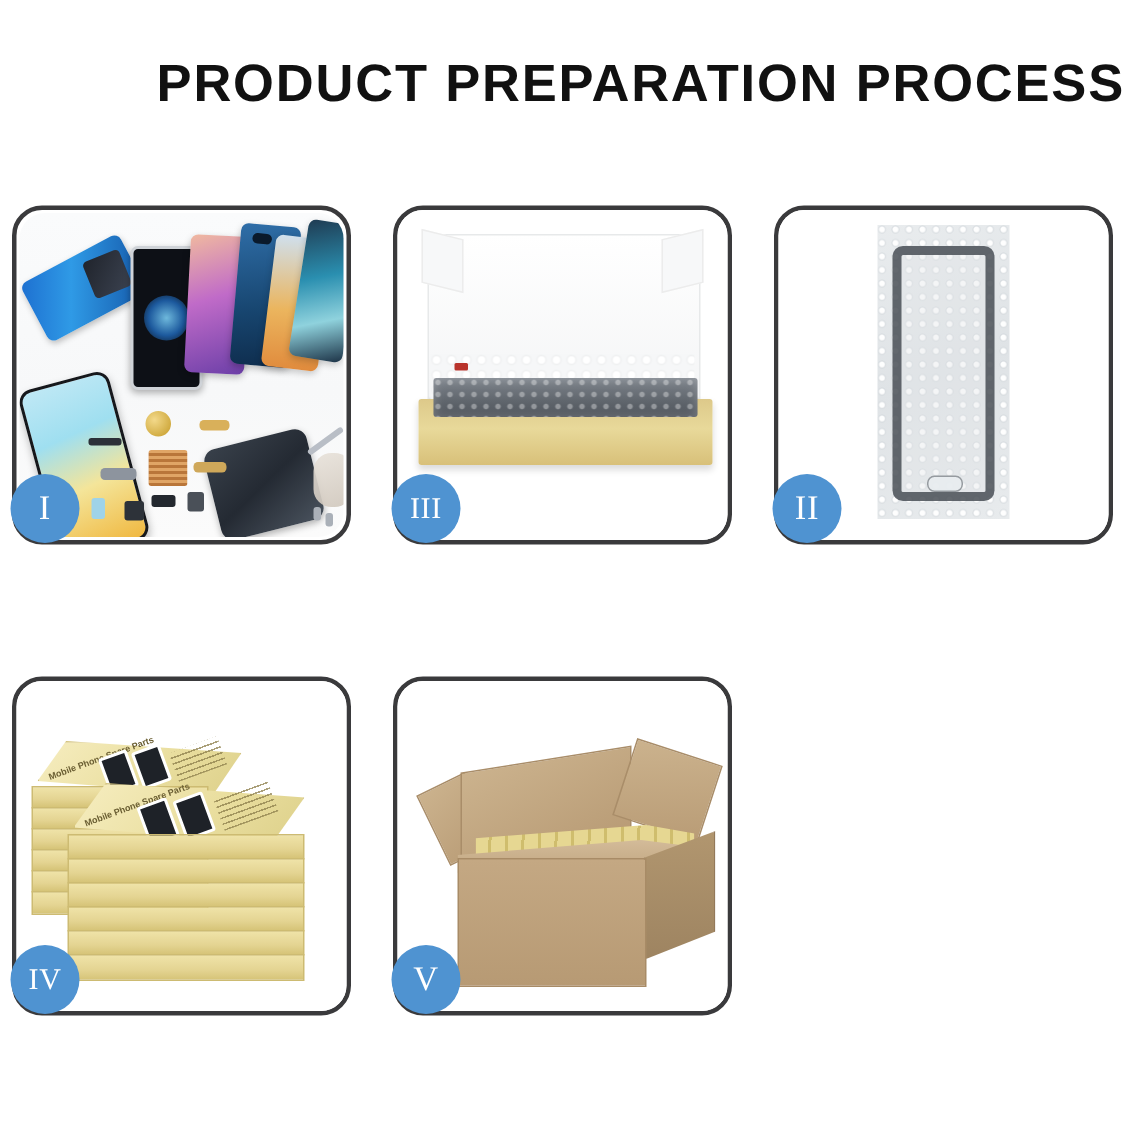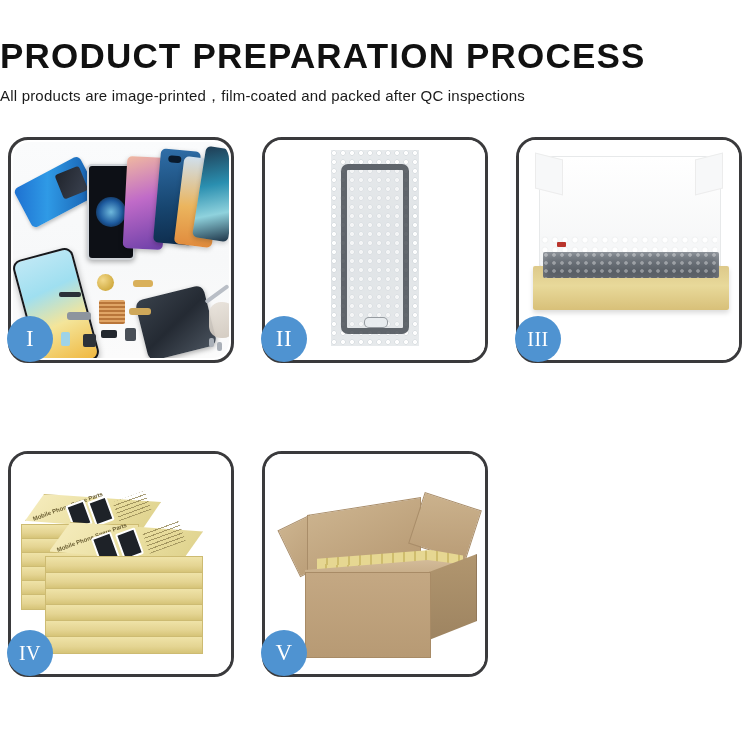--- a/index.html
+++ b/index.html
@@ -8,21 +8,21 @@
     background: #ffffff;
   }
   body {
     width: 750px; height: 750px;
     font-family: "Liberation Sans", sans-serif;
     overflow: hidden;
     position: relative;
   }
 
   
-  .header { width: 100%; text-align: left; }
+  .header { width: 100%; text-align: right; }
   .title {
     font-family: "Liberation Sans", sans-serif;
     font-size: 35px;
     font-weight: 700;
     letter-spacing: 1.2px;
     color: #111111;
     margin: 0;
     padding-top: 38px;
     line-height: 1.05;
     white-space: nowrap;
@@ -321,21 +321,20 @@
   .s-tab1 { position:absolute; left:60px; top:92px; width:16px; height:20px;
             background:#b29868; opacity:.85; }
   .s-tab2 { position:absolute; left:62px; top:160px; width:16px; height:14px;
             background:#b29868; opacity:.8; }
 </style>
 </head>
 <body>
 
 <div class="header">
   <h1 class="title">PRODUCT PREPARATION PROCESS</h1>
-  <p class="subtitle">All products are image-printed，film-coated and packed after QC inspections</p>
 </div>
 
 <div class="grid">
 
   <div class="panel">
     <div class="panel-photo p1">
       <div class="scr a"></div>
       <div class="scr b"></div>
       <div class="scr c"></div>
       <div class="scr d"></div>
@@ -355,42 +354,42 @@
       <div class="part sim"></div>
       <div class="part screw1"></div>
       <div class="part screw2"></div>
       <div class="part tool"></div>
       <div class="part hand"></div>
     </div>
     <div class="badge">I</div>
   </div>
 
   <div class="panel">
-    <div class="panel-photo bubble-stage">
-      <div class="bubble-photo"></div>
-    </div>
-    <div class="badge">II</div>
-  </div>
-
-  <div class="panel">
     <div class="panel-photo boxiii-stage">
       <div class="lid-back"></div>
       <div class="lid-flapL"></div>
       <div class="lid-flapR"></div>
       <div class="foam"></div>
       <div class="tray">
         <div class="tray-inner">
           <div class="tray-dot"></div>
         </div>
       </div>
     </div>
     <div class="badge wide">III</div>
   </div>
 
   <div class="panel">
+    <div class="panel-photo bubble-stage">
+      <div class="bubble-photo"></div>
+    </div>
+    <div class="badge">II</div>
+  </div>
+
+  <div class="panel">
     <div class="panel-photo stack-stage">
 
       <div class="ybox-top" style="left:14px; top:40px; width:134px; height:34px;
            clip-path: polygon(14% 0, 100% 22%, 86% 100%, 0 74%);"></div>
       <div class="lbl" style="left:22px; top:62px;">Mobile Phone Spare Parts</div>
       <div class="phonecut" style="left:58px; top:48px; width:16px; height:22px; transform:rotate(-20deg);"></div>
       <div class="phonecut" style="left:80px; top:44px; width:16px; height:22px; transform:rotate(-20deg);"></div>
       <div class="speclines" style="left:104px; top:42px; width:34px; height:20px;"></div>
 
       <div class="ybox" style="left:10px; top:70px; width:116px; height:13px;"></div>

